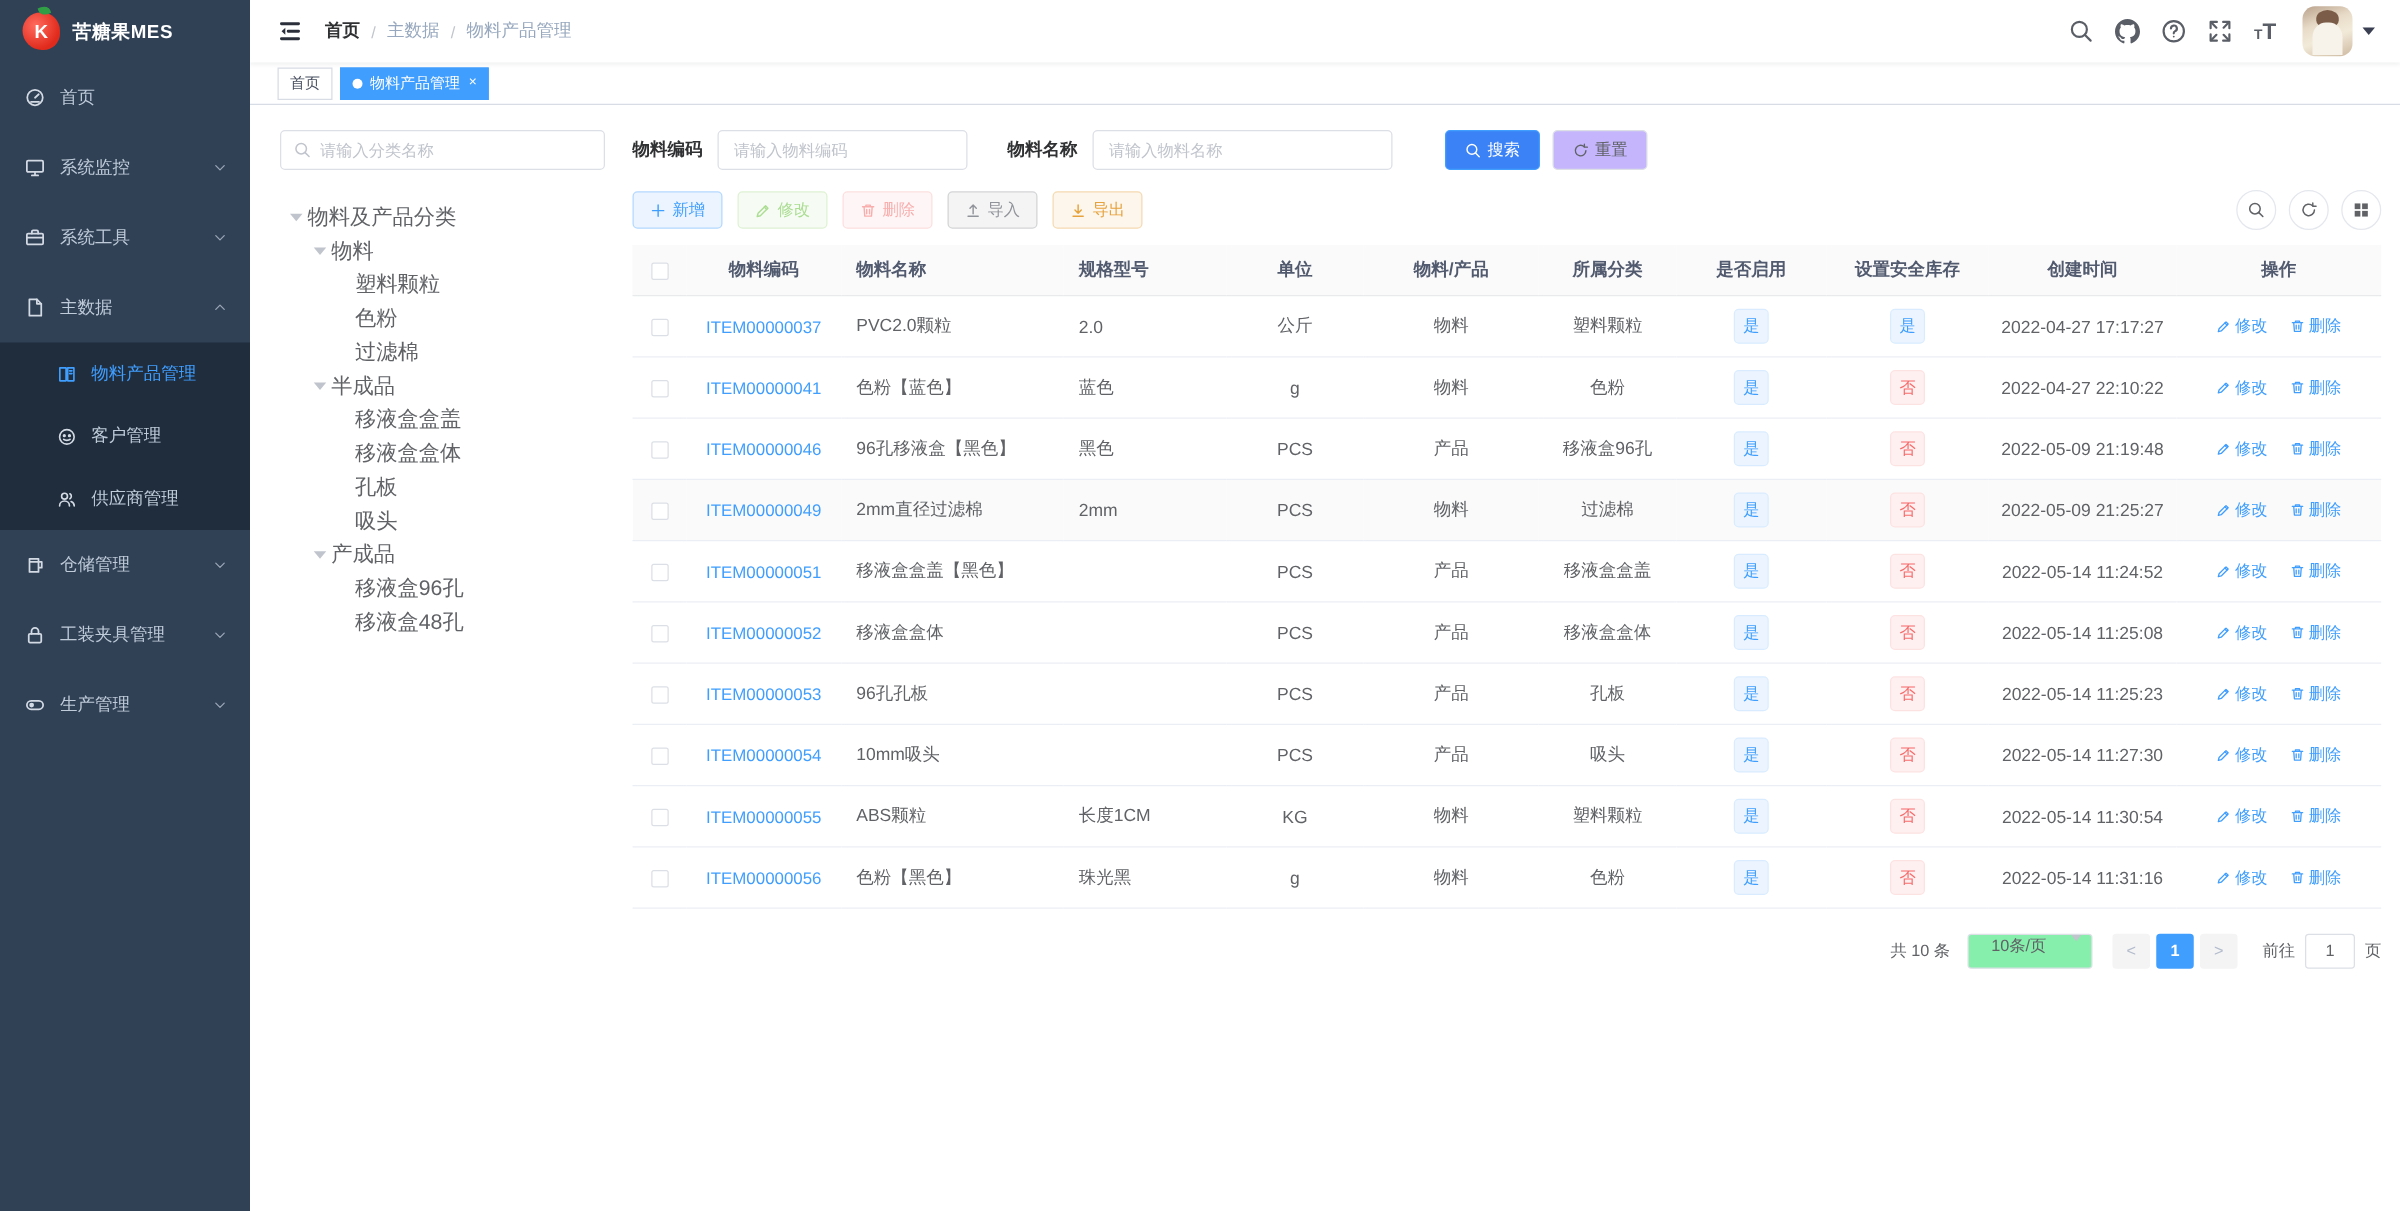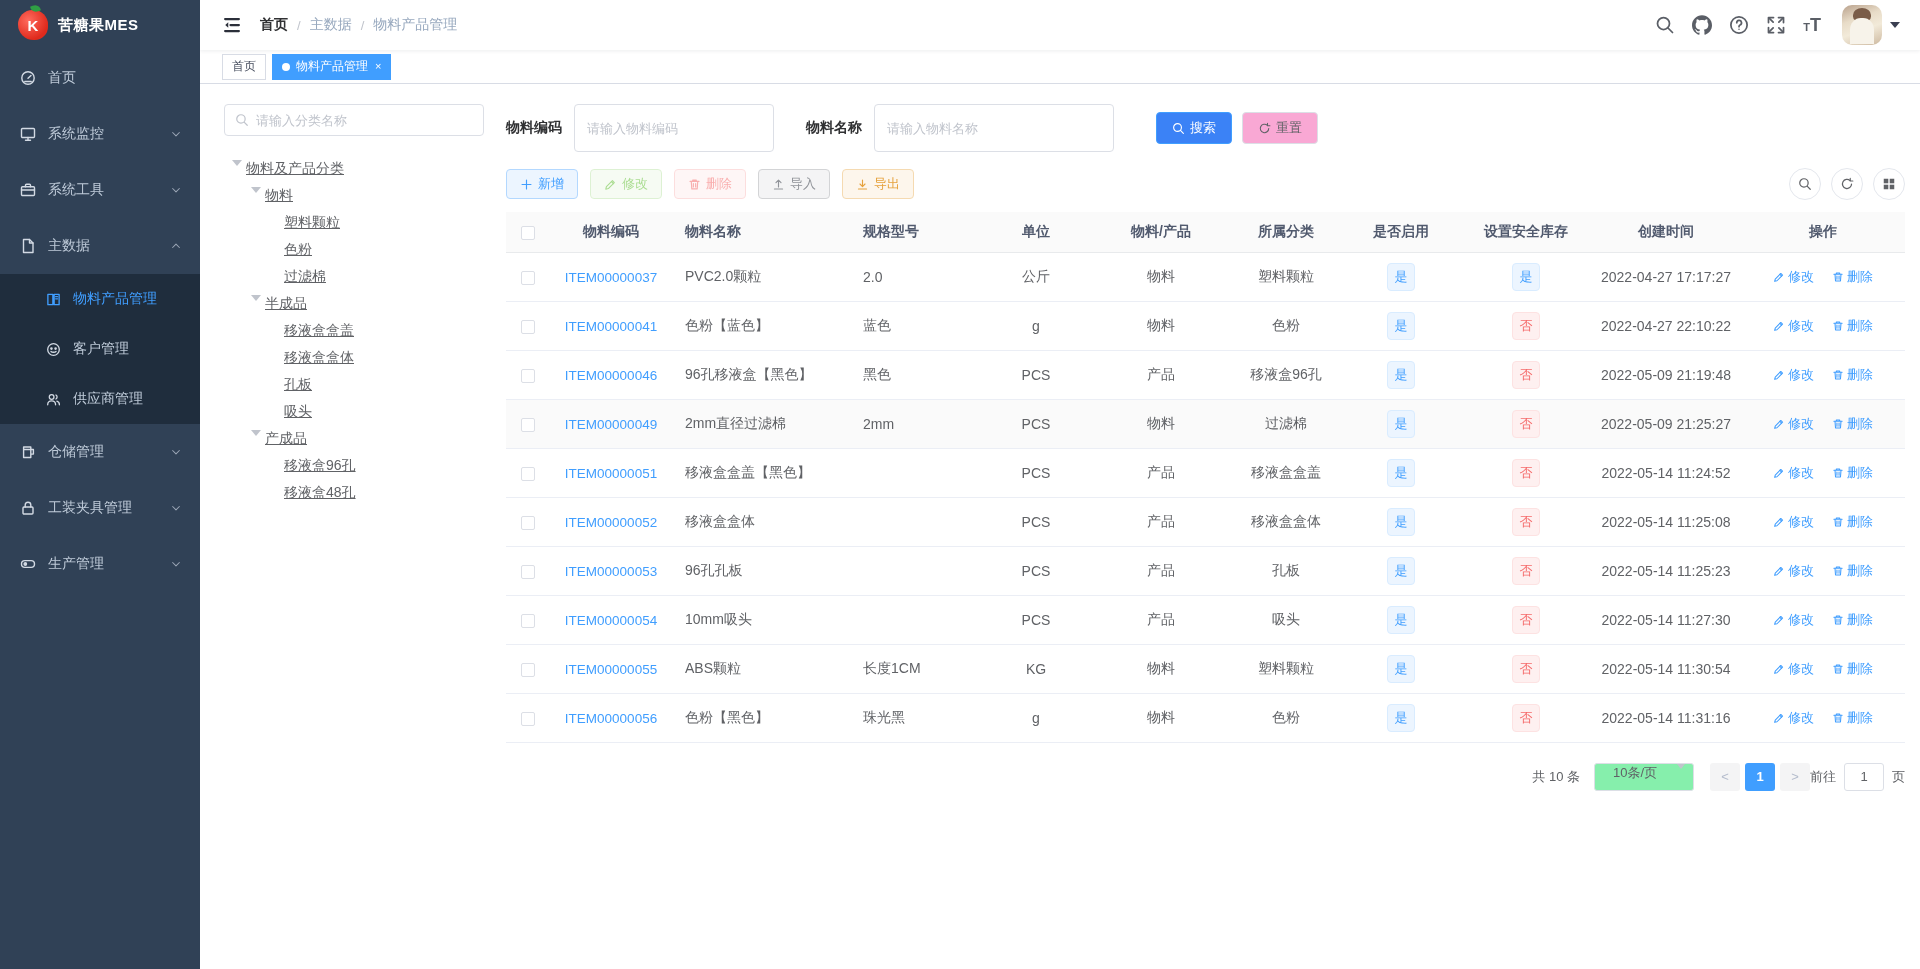--- a/index.html
+++ b/index.html
@@ -55,34 +55,34 @@
   .tag .close { font-size:11px; line-height:1; margin-left:1px; }
 
   
   .content { flex:1; display:flex; padding:20px 15px 0 24px; background:#fff; }
   .left-panel { width:260px; margin-right:22px; flex-shrink:0; }
   .tree-search { height:32px; border:1px solid #dcdfe6; border-radius:4px; display:flex; align-items:center;
     padding:0 10px; gap:7px; color:#c0c4cc; background:#fff; }
   .tree-search input { border:none; outline:none; flex:1; font-size:13px; color:#606266; font-family:inherit; }
   .tree-search input::placeholder { color:#c0c4cc; }
   .tree { margin-top:24px; }
-  .tree-node { height:27px; display:flex; align-items:flex-start; font-size:14px; color:#606266; cursor:pointer;text-decoration:underline; }
+  .tree-node { height:27px; display:flex; align-items:center; font-size:17px; color:#606266; cursor:pointer; }
   .tree-caret { width:18px; display:flex; align-items:center; justify-content:center; flex-shrink:0; }
   .tree-caret .tri { width:0; height:0; border-left:5px solid transparent; border-right:5px solid transparent; border-top:6px solid #c0c4cc; }
 
   .right-panel { flex:1; min-width:0; }
   .query-row { display:flex; align-items:center; margin-bottom:16px; }
   .q-field { display:flex; align-items:center; margin-right:32px; }
   .q-label { font-size:14px; font-weight:bold; color:#303133; margin-right:12px; white-space:nowrap; }
-  .q-input { height:48px; border:1px solid #dcdfe6; border-radius:4px; padding:0 12px; font-size:13px; color:#8b5cf6; font-family:inherit; outline:none; }
+  .q-input { height:32px; border:1px solid #dcdfe6; border-radius:4px; padding:0 12px; font-size:13px; color:#8b5cf6; font-family:inherit; outline:none; }
   .q-input::placeholder { color:#c0c4cc; }
   .btn { height:32px; border-radius:4px; font-size:13px; display:inline-flex; align-items:center; gap:5px;
     padding:0 15px; cursor:pointer; border:1px solid transparent; font-family:inherit; }
   .btn-search { background:#3b82f6; border-color:#409eff; color:#fff; margin-left:10px; }
-  .btn-reset { background:#f9a8d4; border-color:#dcdfe6; color:#606266; margin-left:10px;align-items:center; }
+  .btn-reset { background:#c4b5fd; border-color:#dcdfe6; color:#606266; margin-left:10px;align-items:center; }
 
   .toolbar-row { display:flex; align-items:center; margin-bottom:12px; }
   .tb-btn { height:30px; padding:0 13px; border-radius:4px; font-size:13px; display:inline-flex; align-items:center; gap:5px;
     margin-right:12px; cursor:pointer; border:1px solid; font-family:inherit; }
   .tb-primary { background:#ecf5ff; border-color:#b3d8ff; color:#409eff; }
   .tb-success { background:#f0f9eb; border-color:#c2e7b0; color:#67c23a; }
   .tb-danger  { background:#fef0f0; border-color:#fbc4c4; color:#f56c6c; }
   .tb-info    { background:#f4f4f5; border-color:#d3d4d6; color:#909399; }
   .tb-warning { background:#fdf6ec; border-color:#f5dab1; color:#e6a23c; }
   .tb-btn.disabled { opacity:.55; cursor:not-allowed; }
@@ -107,21 +107,21 @@
   .pagination { display:flex; justify-content:flex-end; align-items:center; margin-top:20px; font-size:13px; color:#606266; padding-bottom:20px; }
   .pg-total { margin-right:14px; }
   .pg-size { width:100px; height:28px; border:1px solid #dcdfe6; border-radius:3px; display:flex; 
     justify-content:space-between; padding:0 8px 0 18px; color:#606266; cursor:pointer; background:#86efac; }
   .pg-size .sel-caret { width:0; height:0; border-left:4px solid transparent; border-right:4px solid transparent; border-top:5px solid #c0c4cc; }
   .pg-group { display:flex; gap:5px; margin-left:16px; }
   .pg-btn { min-width:30px; height:28px; border-radius:3px; background:#f4f4f5; color:#b4bccc; display:flex;
     align-items:center; justify-content:center; font-size:13px; cursor:pointer; border:none; font-family:inherit; }
   .pg-btn.num { color:#606266; font-weight:bold; }
   .pg-btn.active { background:#409eff; color:#fff; }
-  .pg-goto { display:flex; align-items:center; gap:8px; }
+  .pg-goto { display:flex; align-items:center; gap:8px; margin-left:20px; }
   .pg-goto input { width:40px; height:28px; border:1px solid #dcdfe6; border-radius:3px; text-align:center;
     font-size:13px; color:#606266; outline:none; font-family:inherit; }
 </style>
 </head>
 <body>
 
 <aside class="sidebar">
   <div class="logo-row">
     <span class="logo-badge">K</span>
     <span class="logo-title">苦糖果MES</span>

